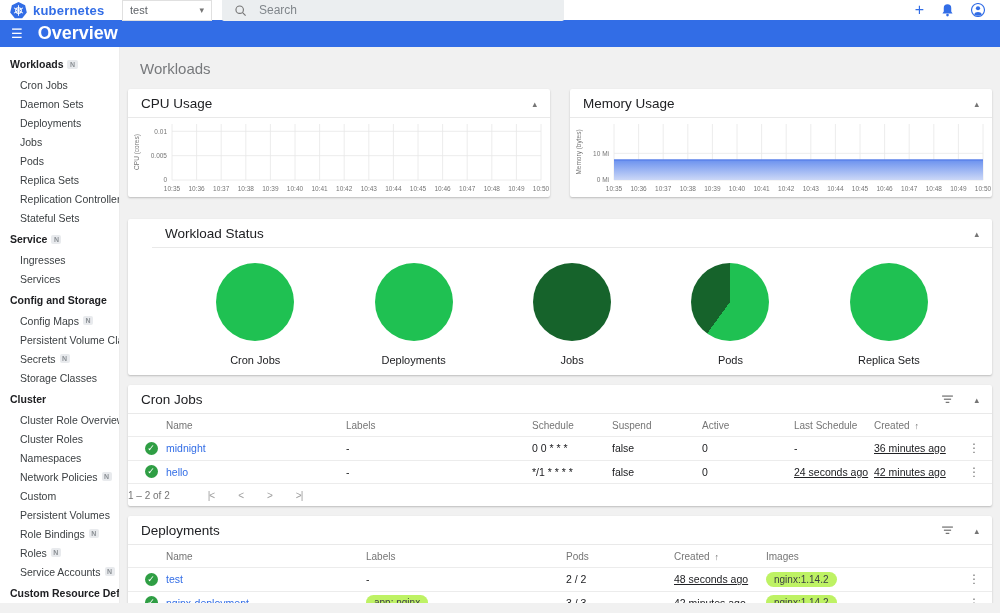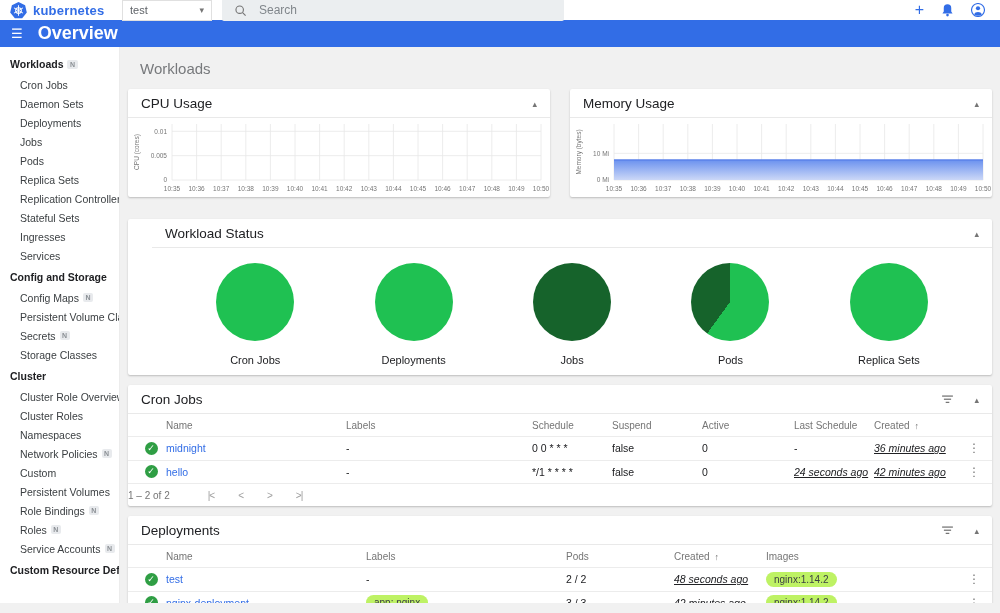--- a/index.html
+++ b/index.html
@@ -62,21 +62,21 @@
   .trow { height:23.5px; border-top:1px solid #ececec; font-size:10.5px; color:#202124; }
   .td { overflow:hidden; white-space:nowrap; }
   .th-cell { cursor:pointer; }
   .col-icon { flex:0 0 30px; display:flex; justify-content:center; }
   .cj .col-name { flex:0 0 180px; } .cj .col-labels { flex:0 0 186px; } .cj .col-schedule { flex:0 0 80px; }
   .cj .col-suspend { flex:0 0 90px; } .cj .col-active { flex:0 0 92px; } .cj .col-lastsched { flex:0 0 80px; }
   .cj .col-created { flex:1; } .cj .col-actions { flex:0 0 36px; text-align:center; }
   .dp .col-name { flex:0 0 200px; } .dp .col-labels { flex:0 0 200px; } .dp .col-pods { flex:0 0 108px; }
   .dp .col-created { flex:0 0 92px; } .dp .col-images { flex:1; } .dp .col-actions { flex:0 0 36px; text-align:center; }
   .link { color:#326de6; text-decoration:none; cursor:pointer; }
-  .underlined { text-decoration:underline;font-style:italic; }
+  .underlined { text-decoration:underline; }
   .check-icon { width:13px; height:13px; border-radius:50%; background:#2f9e44; color:#fff; font-size:9px;
                 line-height:13px; text-align:center; display:inline-block; }
   .kebab { color:#757575; font-size:12px; cursor:pointer; }
   .sort-arrow { color:#757575; font-size:9px; margin-left:5px; }
   .chip { background:#bef264; border-radius:9px; padding:2px 8px; font-size:10px; color:#3c4043; display:inline-block; }
   .table-footer { display:flex; justify-content:flex-start; align-items:center; gap:38px; height:23px;
                   border-top:1px solid #ececec; font-size:10px; color:#757575; padding-right:16px; }
   .pager { display:flex; gap:24px; color:#9e9e9e; font-size:10px; }
   .pg { cursor:pointer; letter-spacing:-1px; }
 </style>
@@ -179,20 +179,24 @@
       <div class="nav-entry item">
         <span>Replication Controllers</span>
 
       </div>
 
       <div class="nav-entry item">
         <span>Stateful Sets</span>
 
       </div>
 
+      <div class="nav-entry section">
+        <span>Service</span>
+        <span class="nav-badge">N</span>
+      </div>
 
       <div class="nav-entry item">
         <span>Ingresses</span>
 
       </div>
 
       <div class="nav-entry item">
         <span>Services</span>
 
       </div>

